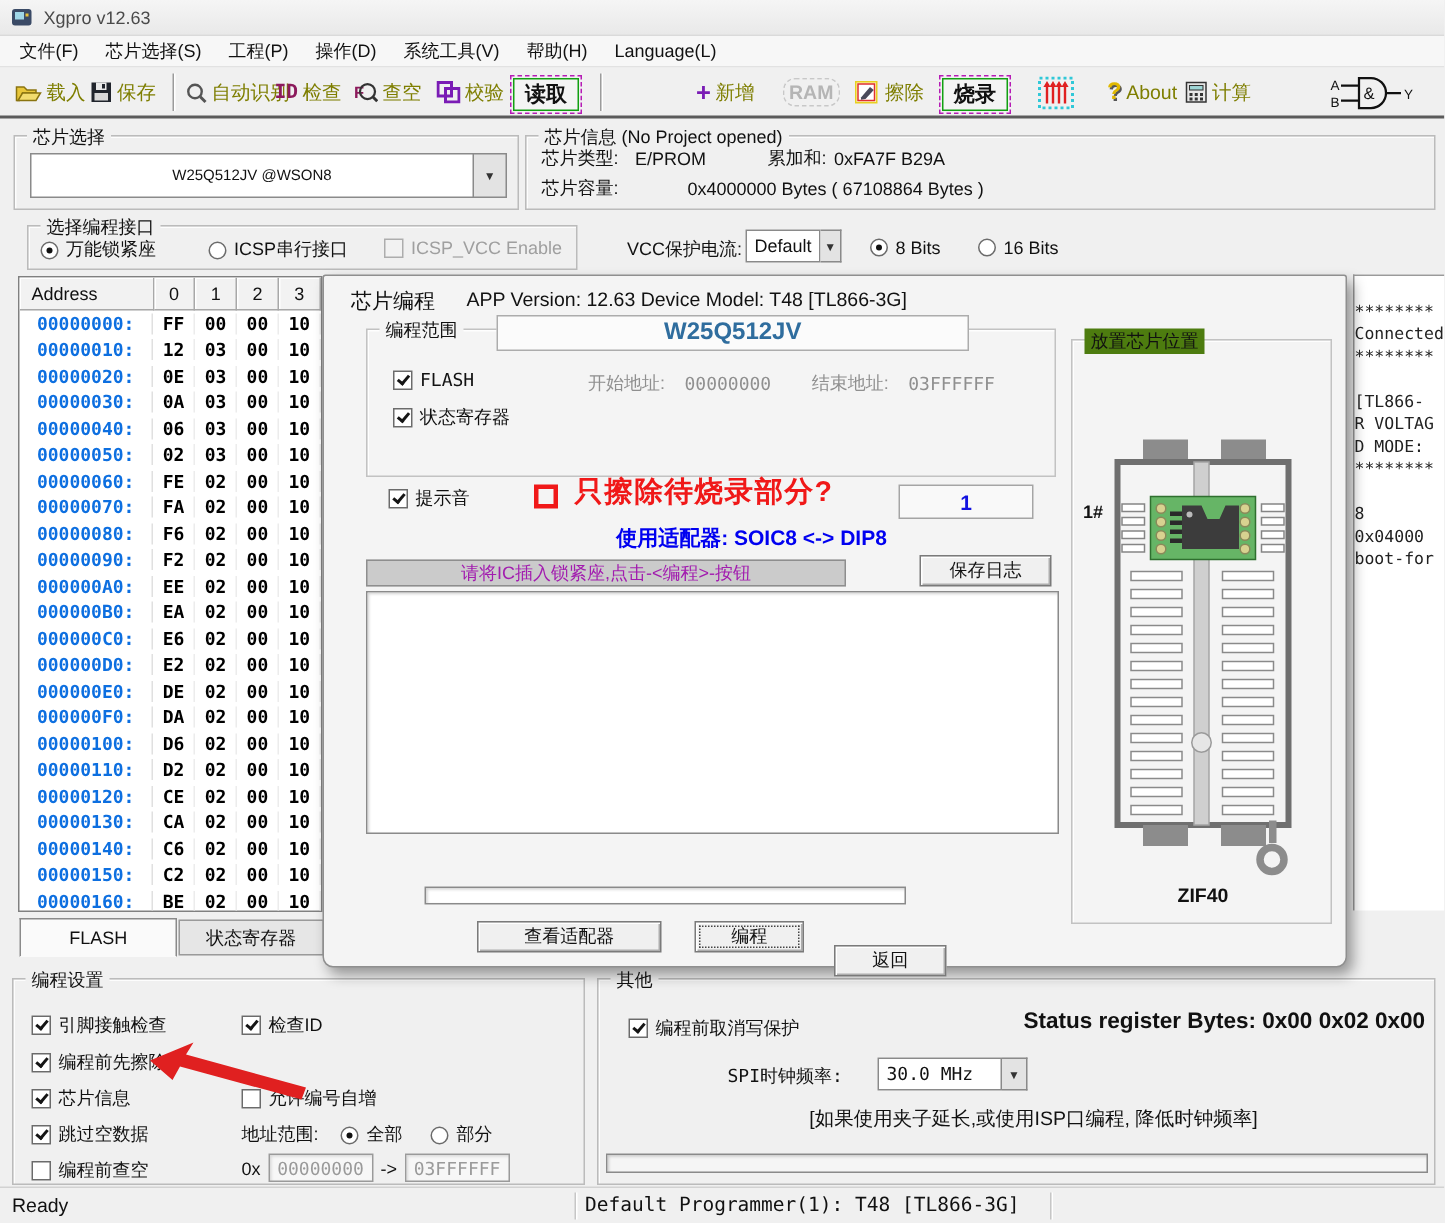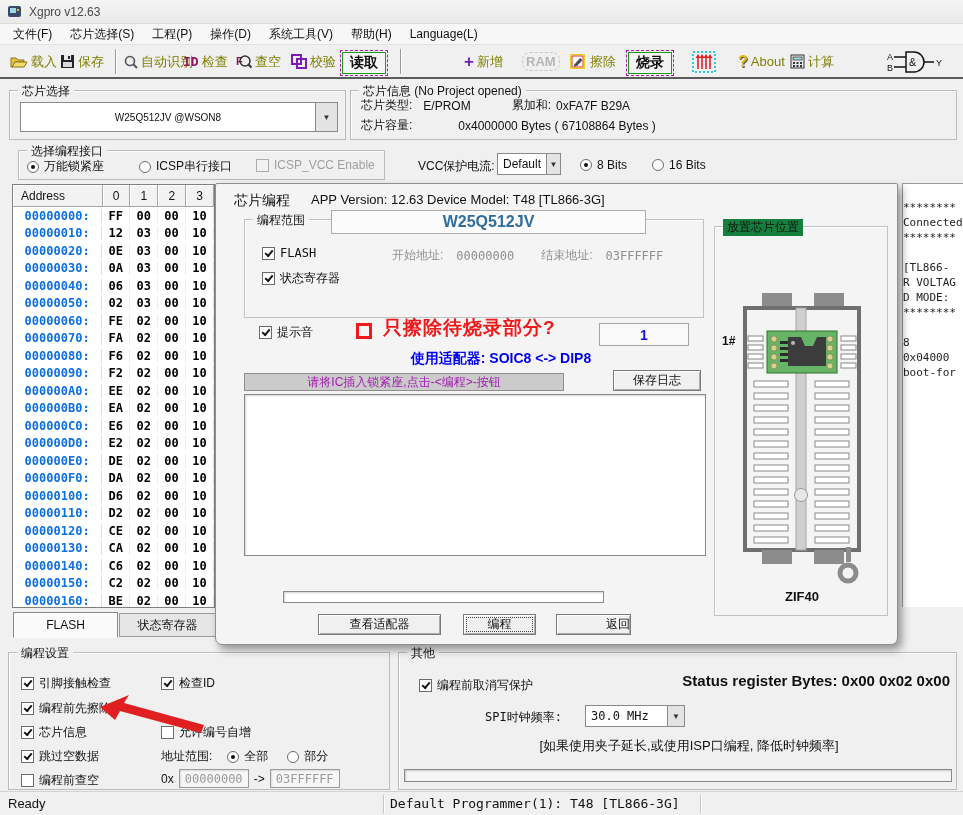--- a/index.html
+++ b/index.html
@@ -627,26 +627,26 @@
 
     <div class="sunken biglog"></div>
     <div class="sunken progress"></div>
 
     <div class="btn" style="position:absolute;left:102px;top:430px;width:123px;height:21px;">
       <span>查看适配器</span>
     </div>
     <div class="btn focusdots" style="position:absolute;left:247px;top:430px;width:73px;height:21px;">
       <span>编程</span>
     </div>
-    <div class="btn" style="position:absolute;left:340px;top:430px;width:75px;height:21px;justify-content:flex-end;">
+    <div class="btn" style="position:absolute;left:340px;top:446px;width:75px;height:21px;">
       <span>返回</span>
     </div>
 
     <div class="groupbox" style="left:498px;top:42px;width:174px;height:390px;border-color:#C2C2C2;">
-      <span class="legend" style="background:#15803d;">放置芯片位置</span>
+      <span class="legend" style="background:#4d7c0f;">放置芯片位置</span>
       <span class="pos-label">1#</span>
       <svg class="sockwrap" style="left:24px;top:20px;" width="126" height="340">
         <rect x="23" y="46" width="30" height="17" fill="#8C8C8C"></rect>
         <rect x="75" y="46" width="30" height="17" fill="#8C8C8C"></rect>
         <rect x="6" y="61" width="114" height="242" fill="#F4F4F4" stroke="#6F6F6F" stroke-width="4"></rect>
         <rect x="57" y="61" width="10" height="242" fill="#CFCFCF" stroke="#A5A5A5" stroke-width="1"></rect>
         <g fill="#FFF" stroke="#858585">
           <rect x="9" y="89" width="15" height="5"></rect>
             <rect x="9" y="98" width="15" height="5"></rect>
           <rect x="9" y="107" width="15" height="5"></rect>

